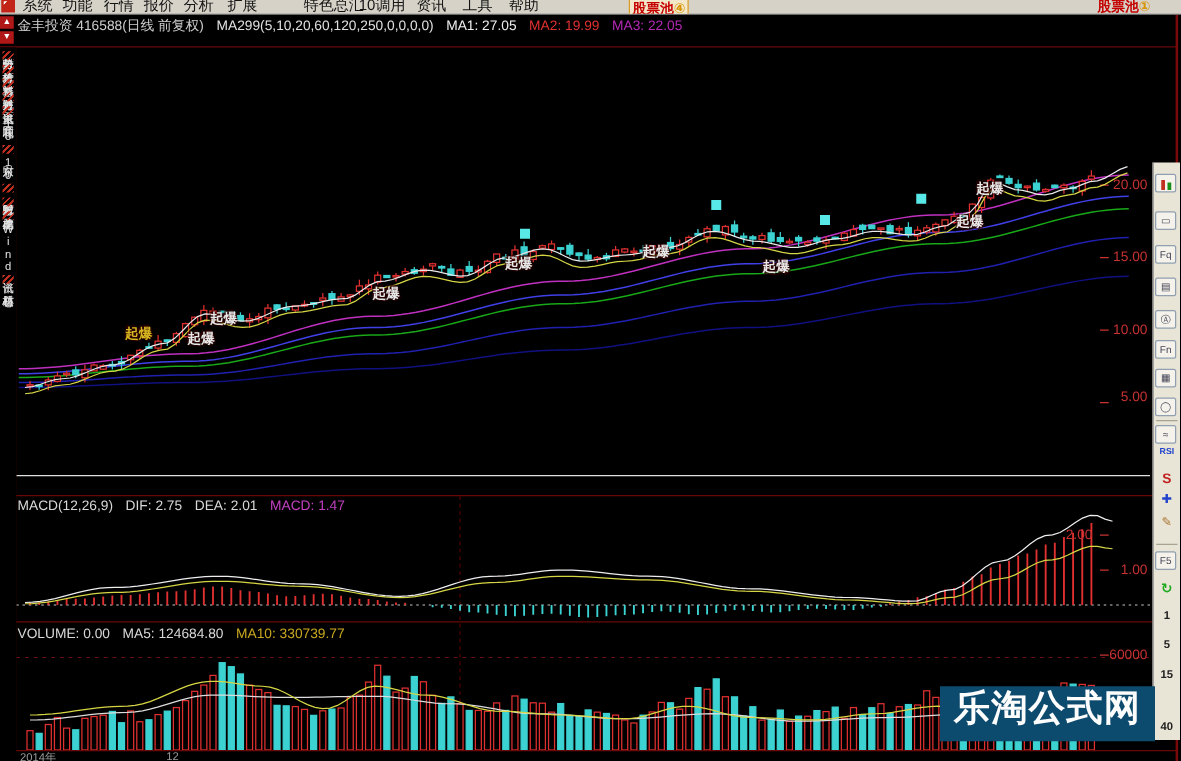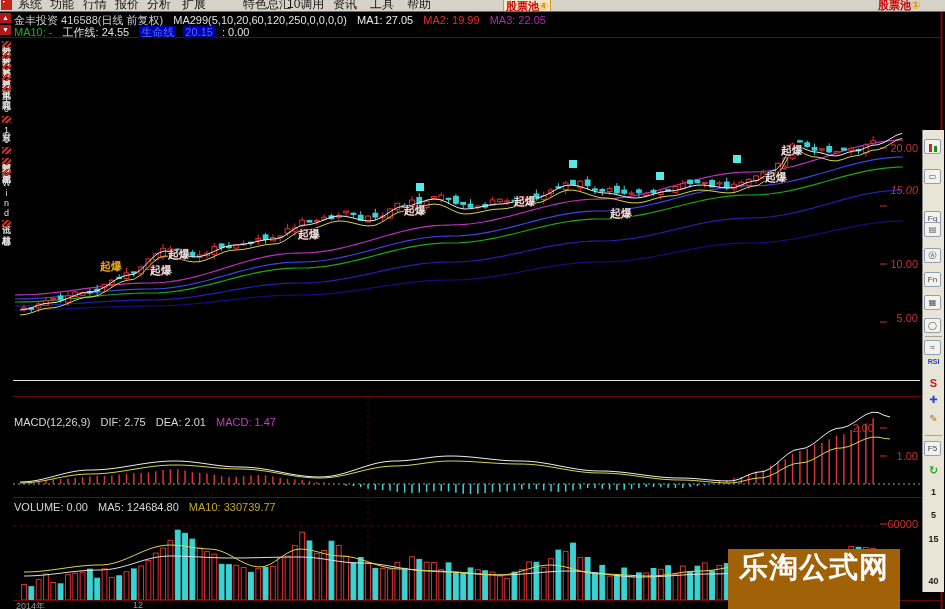--- a/index.html
+++ b/index.html
@@ -37,21 +37,21 @@
   .rdiv{position:absolute;left:2px;width:17px;height:1px;background:#a8a494;}
   .minibar1{position:absolute;left:4px;top:4px;width:3px;height:8px;background:#c03020;}
   .minibar2{position:absolute;left:9px;top:6px;width:3px;height:6px;background:#189018;}
   
   .axislabel{position:absolute;width:42px;text-align:right;font-size:11px;color:#c83232;z-index:3;}
   .anno{position:absolute;font-size:11px;font-weight:bold;z-index:3;
         text-shadow:1px 1px 1px #300,-1px -1px 1px #300;white-space:nowrap;}
   .paneheader{position:absolute;left:14px;font-size:11px;white-space:nowrap;z-index:5;}
   .paneheader span{margin-right:7px;}
   
-  .watermark{position:absolute;left:728px;top:549px;width:172px;height:60px;background:#a16207;
+  .watermark{position:absolute;left:752px;top:549px;width:172px;height:44px;background:#0c4a6e;
              z-index:9;text-align:center;}
   .wm1{font-size:29px;font-weight:bold;color:#fdfdfd;letter-spacing:1px;line-height:36px;}
   .wm2{font-family:"Liberation Serif","DejaVu Serif",serif;font-size:17px;font-weight:bold;color:#f2f2f2;line-height:18px;}
   .timelabel{position:absolute;font-size:9px;color:#9a9a9a;z-index:3;}
   svg{position:absolute;left:0;top:0;z-index:1;}
 </style>
 </head>
 <body>
 
 <div id="screen">
@@ -577,27 +577,20 @@
 
   <div class="redsq" style="top:13px">▲</div>
   <div class="redsq" style="top:25px">▼</div>
   <div class="titlerow" style="top:13px">
     <span style="color:#cfcfcf">金丰投资 416588(日线 前复权)</span>
     <span style="color:#e0e0e0">MA299(5,10,20,60,120,250,0,0,0,0)</span>
     <span style="color:#ededed">MA1: 27.05</span>
     <span style="color:#e03030">MA2: 19.99</span>
     <span style="color:#b428b4">MA3: 22.05</span>
   </div>
-  <div class="titlerow" style="top:25px">
-    <span style="color:#18b418">MA10: -</span>
-    <span style="color:#e0e0e0">工作线: 24.55</span>
-    <span class="chip">生命线</span>
-    <span class="chip">20.15</span>
-    <span style="color:#e0e0e0">: 0.00</span>
-  </div>
 
   <div class="leftbar" id="leftbar">
       <div class="vtab">分时走势</div>
       <div class="vsep"></div>
       <div class="vtab">技术分析</div>
       <div class="vsep"></div>
       <div class="vtab">基本资料</div>
       <div class="vsep"></div>
       <div class="vtab">财务透视</div>
       <div class="vsep"></div>
@@ -615,63 +608,63 @@
       <div class="vsep"></div>
       <div class="vtab">核心题材</div>
     </div>
 
   <div class="rightbar" id="rightbar">
       <div class="rbtn" style="top: 9px;">
         <i class="minibar1"></i>
         <i class="minibar2"></i>
       </div>
       <div class="rbtn" style="top: 39px;">▭</div>
-      <div class="rbtn" style="top: 66px; margin-top: 15px;">Fq</div>
+      <div class="rbtn" style="top: 66px;">Fq</div>
       <div class="rbtn" style="top: 92px;">▤</div>
       <div class="rbtn" style="top: 118px;">Ⓐ</div>
       <div class="rbtn" style="top: 142px;">Fn</div>
       <div class="rbtn" style="top: 165px;">▦</div>
       <div class="rbtn" style="top: 188px;">◯</div>
       <div class="rbtn" style="top: 210px;">≈</div>
       <div class="rtxt" style="top: 228px; color: rgb(34, 68, 204); font-size: 7px;">RSI</div>
       <div class="rtxt" style="top: 247px; color: rgb(192, 32, 32); font-size: 11px;">S</div>
       <div class="rtxt" style="top: 264px; color: rgb(34, 68, 204); font-size: 10px;">✚</div>
       <div class="rtxt" style="top: 283px; color: rgb(170, 119, 51); font-size: 10px;">✎</div>
       <div class="rbtn" style="top: 311px;">F5</div>
       <div class="rtxt" style="top: 334px; color: rgb(34, 170, 34); font-size: 11px;">↻</div>
       <div class="rtxt" style="top: 357px; color: rgb(34, 34, 34); font-size: 9px;">1</div>
       <div class="rtxt" style="top: 380px; color: rgb(34, 34, 34); font-size: 9px;">5</div>
       <div class="rtxt" style="top: 404px; color: rgb(34, 34, 34); font-size: 9px;">15</div>
       <div class="rtxt" style="top: 446px; color: rgb(34, 34, 34); font-size: 9px;">40</div>
       <div class="rdiv" style="top: 206px;"></div>
       <div class="rdiv" style="top: 305px;"></div>
     </div>
 
-  <div class="paneheader" style="top:416px">
+  <div class="paneheader" style="top:399px">
     <span style="color:#d8d8d8">MACD(12,26,9)</span>
     <span style="color:#d8d8d8">DIF: 2.75</span>
     <span style="color:#d8d8d8">DEA: 2.01</span>
     <span style="color:#c040c0">MACD: 1.47</span>
   </div>
 
   <div class="paneheader" style="top:501px">
     <span style="color:#d8d8d8">VOLUME: 0.00</span>
     <span style="color:#d8d8d8">MA5: 124684.80</span>
     <span style="color:#c8a820">MA10: 330739.77</span>
   </div>
 
   <span class="timelabel" style="left:16px;top:600px">2014年</span>
   <span class="timelabel" style="left:133px;top:600px">12</span>
 
   <div class="watermark">
     <div class="wm1">乐淘公式网</div>
   </div>
 
 <span class="axislabel" style="left: 876px; top: 142px;">20.00</span>
-    <span class="axislabel" style="left: 876px; top: 184px; font-style: italic;">15.00</span>
+    <span class="axislabel" style="left: 876px; top: 200px;">15.00</span>
     <span class="axislabel" style="left: 876px; top: 258px;">10.00</span>
     <span class="axislabel" style="left: 876px; top: 312px;">5.00</span>
     <span class="axislabel" style="left: 832px; top: 422px;">2.00</span>
     <span class="axislabel" style="left: 876px; top: 450px;">1.00</span>
     <span class="axislabel" style="left: 876px; top: 518px;">60000</span>
     <span class="anno" style="left: 100px; top: 259px; color: rgb(216, 184, 32);">起爆</span>
     <span class="anno" style="left: 150px; top: 263px; color: rgb(232, 232, 232);">起爆</span>
     <span class="anno" style="left: 168px; top: 247px; color: rgb(232, 232, 232);">起爆</span>
     <span class="anno" style="left: 298px; top: 227px; color: rgb(232, 232, 232);">起爆</span>
     <span class="anno" style="left: 404px; top: 203px; color: rgb(232, 232, 232);">起爆</span>

